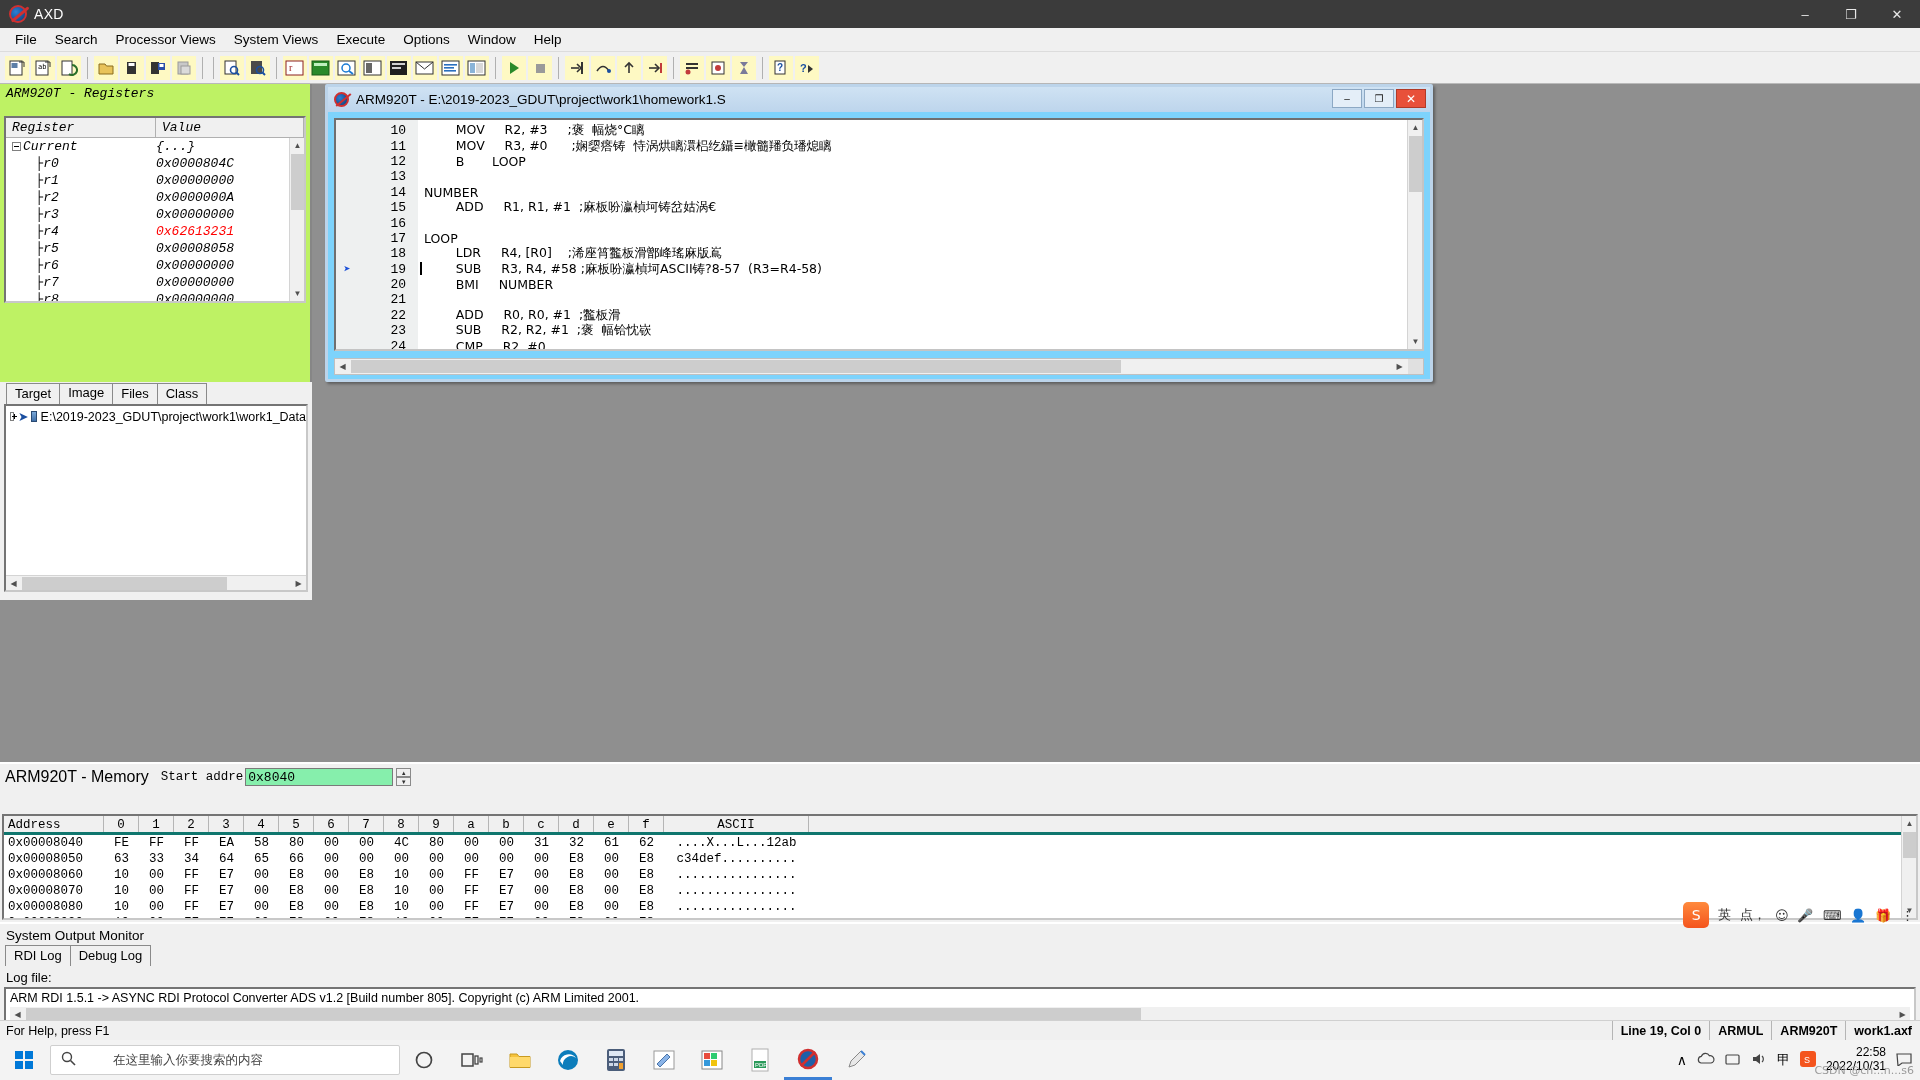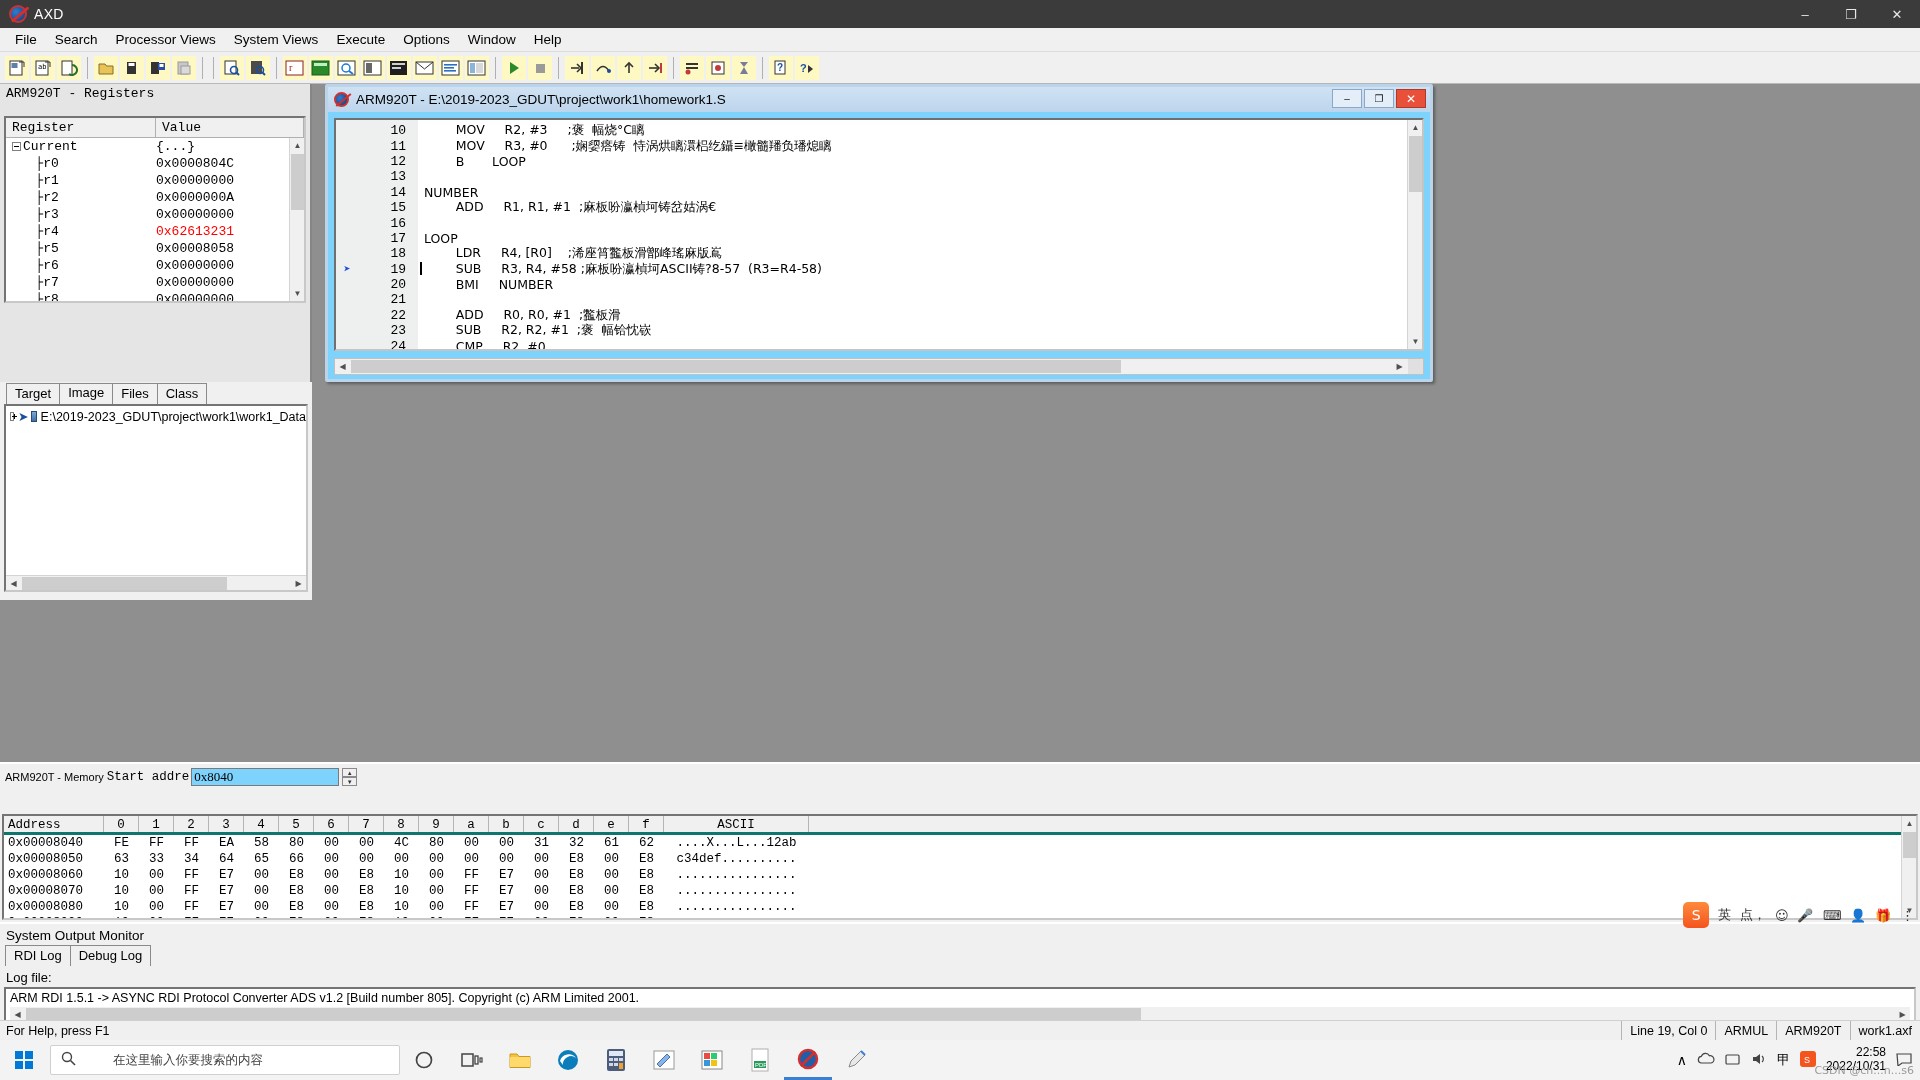--- a/index.html
+++ b/index.html
@@ -55,21 +55,21 @@
   }
   .tb svg { display:block; }
   .tbsep { width:1px; height:22px; background:#b0b0b0; margin:0 5px; }
 
   
   #client { position:absolute; left:0; top:84px; right:0; bottom:158px; background:#8f8f8f; }
 
   
   #regwin {
     position:absolute; left:0; top:0; width:312px; height:424px;
-    background:#e5e5e5; border-right:2px solid #868686;
+    background:#bef264; border-right:2px solid #868686;font-style:italic;
   }
   #regwin .wtitle { font-family:"Liberation Mono", monospace; font-size:13px; padding:2px 0 3px 6px; color:#000;}
   .lv { margin:12px 4px; border:2px inset #c8c8c8; background:#fff; position:relative; }
   .lvhead { display:flex; background:#f0f0f0; border-bottom:1px solid #b0b0b0; height:20px; }
   .lvhead div {
     font-family:"Liberation Mono", monospace; font-size:13px; padding:2px 0 0 6px;
     border-right:1px solid #b0b0b0; height:20px; color:#000;
   }
   .lvhead .c1 { width:150px; }
   .lvhead .c2 { flex:1; }
@@ -143,25 +143,25 @@
   .codeline .txt { flex:1; padding-left:2px; }
   .cjk { font-family:"DejaVu Sans", sans-serif; font-size:12.5px; }
   #caret { position:absolute; left:84px; width:1.5px; height:13px; background:#000; }
 
   
   #mempane {
     position:absolute; left:0; right:0; bottom:158px; height:160px; background:#f0f0f0;
     border-top:2px solid #fff;
   }
   #memhdr { display:flex; align-items:center; height:26px; padding-left:5px; }
-  #memhdr .lbl { font-size:11px; margin-right:3px; }
+  #memhdr .lbl { font-size:16px; margin-right:12px; }
   #memhdr .salbl { font-family:"Liberation Mono", monospace; font-size:12.5px; margin-right:2px;}
   #memhdr input {
-    width:148px; height:18px; border:1px solid #7a7a7a; font-family:Liberation Serif, serif;
-    font-size:13px; padding:0 2px; background:#7dd3fc;
+    width:148px; height:18px; border:1px solid #7a7a7a; font-family:Liberation Mono, monospace;
+    font-size:13px; padding:0 2px; background:#86efac;
   }
   .spinner { display:flex; flex-direction:column; margin-left:3px; }
   .spinner div { width:15px; height:9px; border:1px solid #8a8a8a; background:#f0f0f0;
     display:flex; align-items:center; justify-content:center; font-size:6px; color:#333;}
   #memtabs { display:flex; align-items:flex-end; height:22px; padding-left:4px; }
   #memtabs .tab {
     font-size:13px; padding:2px 9px 3px 9px; border:1px solid #8a8a8a; border-bottom:none;
     background:#f0f0f0; margin-right:-1px; color:#000;
   }
   #memgrid { position:absolute; left:2px; right:2px; top:50px; bottom:2px; background:#fff; border:2px inset #c8c8c8; overflow:hidden;}
@@ -183,21 +183,21 @@
   #logtabs .tab { font-size:13px; padding:2px 8px 3px 8px; border:1px solid #8a8a8a; border-bottom:none; background:#f0f0f0; margin-right:-1px;}
   #logfilelbl { font-size:13px; padding:3px 0 2px 6px; }
   #logbox { margin:0 4px; background:#fff; border:2px inset #c8c8c8; height:38px; position:relative; }
   #logbox .line { font-size:12.5px; padding:2px 0 0 4px; white-space:nowrap; }
   #loghsb { position:absolute; left:4px; right:4px; bottom:1px; height:15px; background:#f0f0f0; }
   #statusrow {
     position:absolute; left:0; right:0; bottom:40px; height:20px; background:#f0f0f0;
     display:flex; align-items:center; border-top:1px solid #d0d0d0; font-size:12.5px;
   }
   #statusrow .help { padding-left:6px; flex:1; }
-  #statusrow .seg { border-left:1px solid #b5b5b5; padding:0 8px; height:20px; display:flex; align-items:center; }
+  #statusrow .seg { border-left:1px solid #b5b5b5; padding:0 8px; height:20px; display:flex; align-items:center;font-weight:bold; }
 
   
   #taskbar { position:absolute; left:0; right:0; bottom:0; height:40px; background:#f3f3f3; display:flex; align-items:center; }
   #startbtn { width:48px; height:40px; display:flex; align-items:center; justify-content:center; }
   #startbtn .winlogo { width:18px; height:18px; background:#0078d7; position:relative; }
   #startbtn .winlogo:before{content:"";position:absolute;left:8px;top:0;width:1.5px;height:18px;background:#f3f3f3;}
   #startbtn .winlogo:after{content:"";position:absolute;left:0;top:8px;width:18px;height:1.5px;background:#f3f3f3;}
   #searchbox {
     width:350px; height:30px; background:#fff; border:1px solid #cfcfcf; display:flex; align-items:center;
     margin-left:2px; border-radius:2px;

